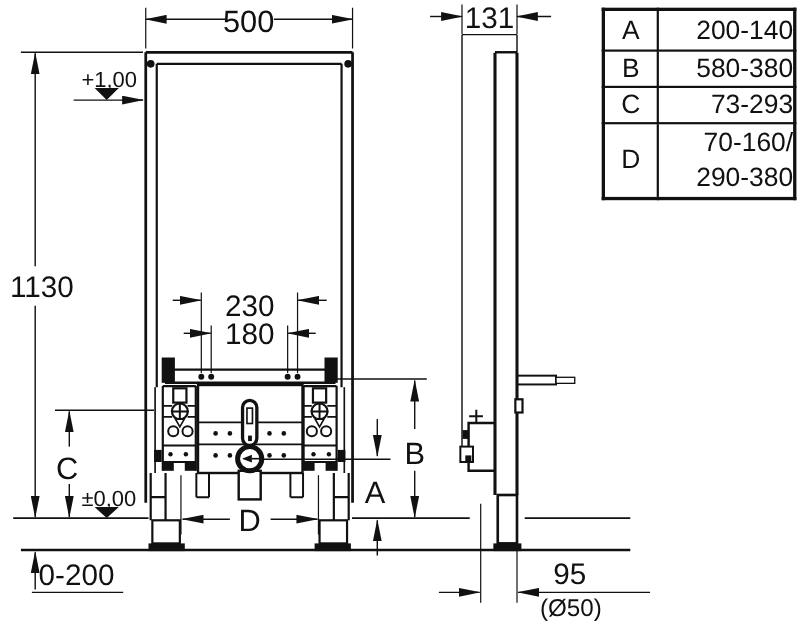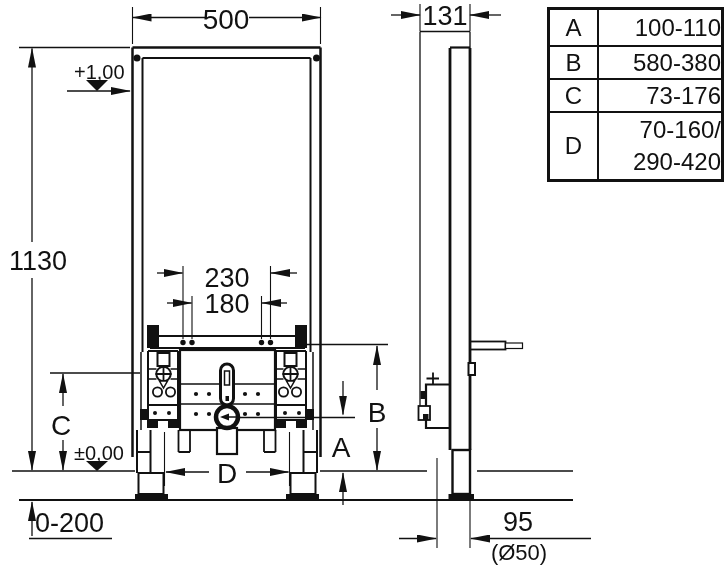--- a/index.html
+++ b/index.html
@@ -185,34 +185,34 @@
     <text class="dim" x="518" y="531" text-anchor="middle">95</text>
     <text class="small-dim" x="519" y="560" text-anchor="middle">(Ø50)</text>
   </g>
 </svg>
 
 <div id="spec-table-wrap">
   <table class="spec">
     <tbody>
           <tr class="r1">
       <td class="k">A</td>
-      <td class="v">100-110</td>
+      <td class="v">200-140</td>
     </tr>
     <tr class="r2">
       <td class="k">B</td>
       <td class="v">580-380</td>
     </tr>
     <tr class="r3">
       <td class="k">C</td>
-      <td class="v">73-176</td>
+      <td class="v">73-293</td>
     </tr>
     <tr class="r4">
       <td class="k">D</td>
       <td class="v">
         <div class="vline">70-160/</div>
-        <div class="vline">290-420</div>
+        <div class="vline">290-380</div>
       </td>
     </tr>
   </tbody>
       </table>
 </div>
 
 </div>
 
 </body></html>

